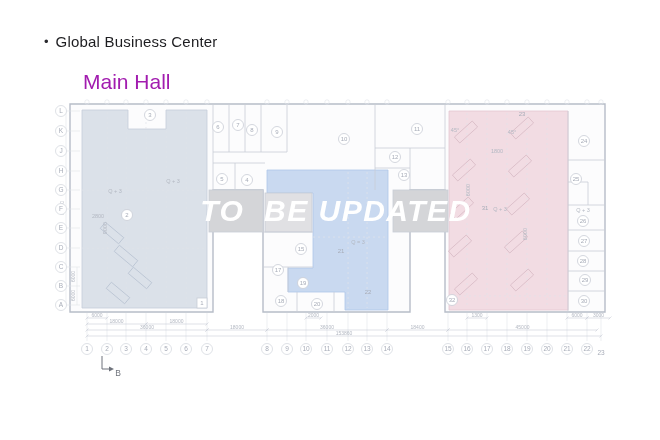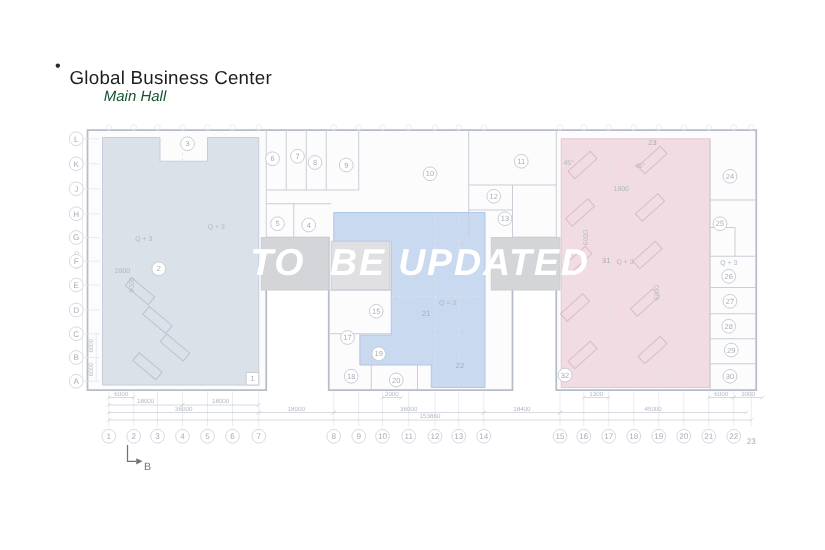--- a/index.html
+++ b/index.html
@@ -1,21 +1,21 @@
 <!DOCTYPE html>
 <html><head>
 <meta charset="utf-8">
 <style>
   html,body{margin:0;padding:0;}
   body{width:660px;height:440px;background:#ffffff;position:relative;overflow:hidden;
        font-family:"Liberation Sans", sans-serif;}
   .title-row{position:absolute;left:44px;top:33px;display:flex;align-items:center;gap:7px;}
   .bullet{font-size:13px;color:#2a2a2e;line-height:1;}
-  .title{font-size:15px;color:#1d1d20;letter-spacing:.2px;margin-top:21px;}
-  .subtitle{position:absolute;left:83px;top:70px;font-size:12px;color:#14532d;font-style:italic;}
+  .title{font-size:15px;color:#1d1d20;letter-spacing:.2px;}
+  .subtitle{position:absolute;left:83px;top:70px;font-size:21px;color:#a21caf;}
   #plan{position:absolute;left:0;top:0;}
   .watermark{position:absolute;left:196px;top:193px;width:280px;height:36px;
              text-align:center;line-height:36px;font-weight:bold;font-size:30px;
              color:#ffffff;letter-spacing:1.5px;white-space:pre;font-style:italic;}
 </style>
 </head>
 <body>
 
 <svg id="plan" width="660" height="440" viewBox="0 0 660 440">
     <polygon points="70,104 605,104 605,312 445,312 445,190 410,190 410,312 263,312 263,190 213,190 213,312 70,312" fill="#fcfcfd" stroke="#b7bdc8" stroke-width="1.4"></polygon>

